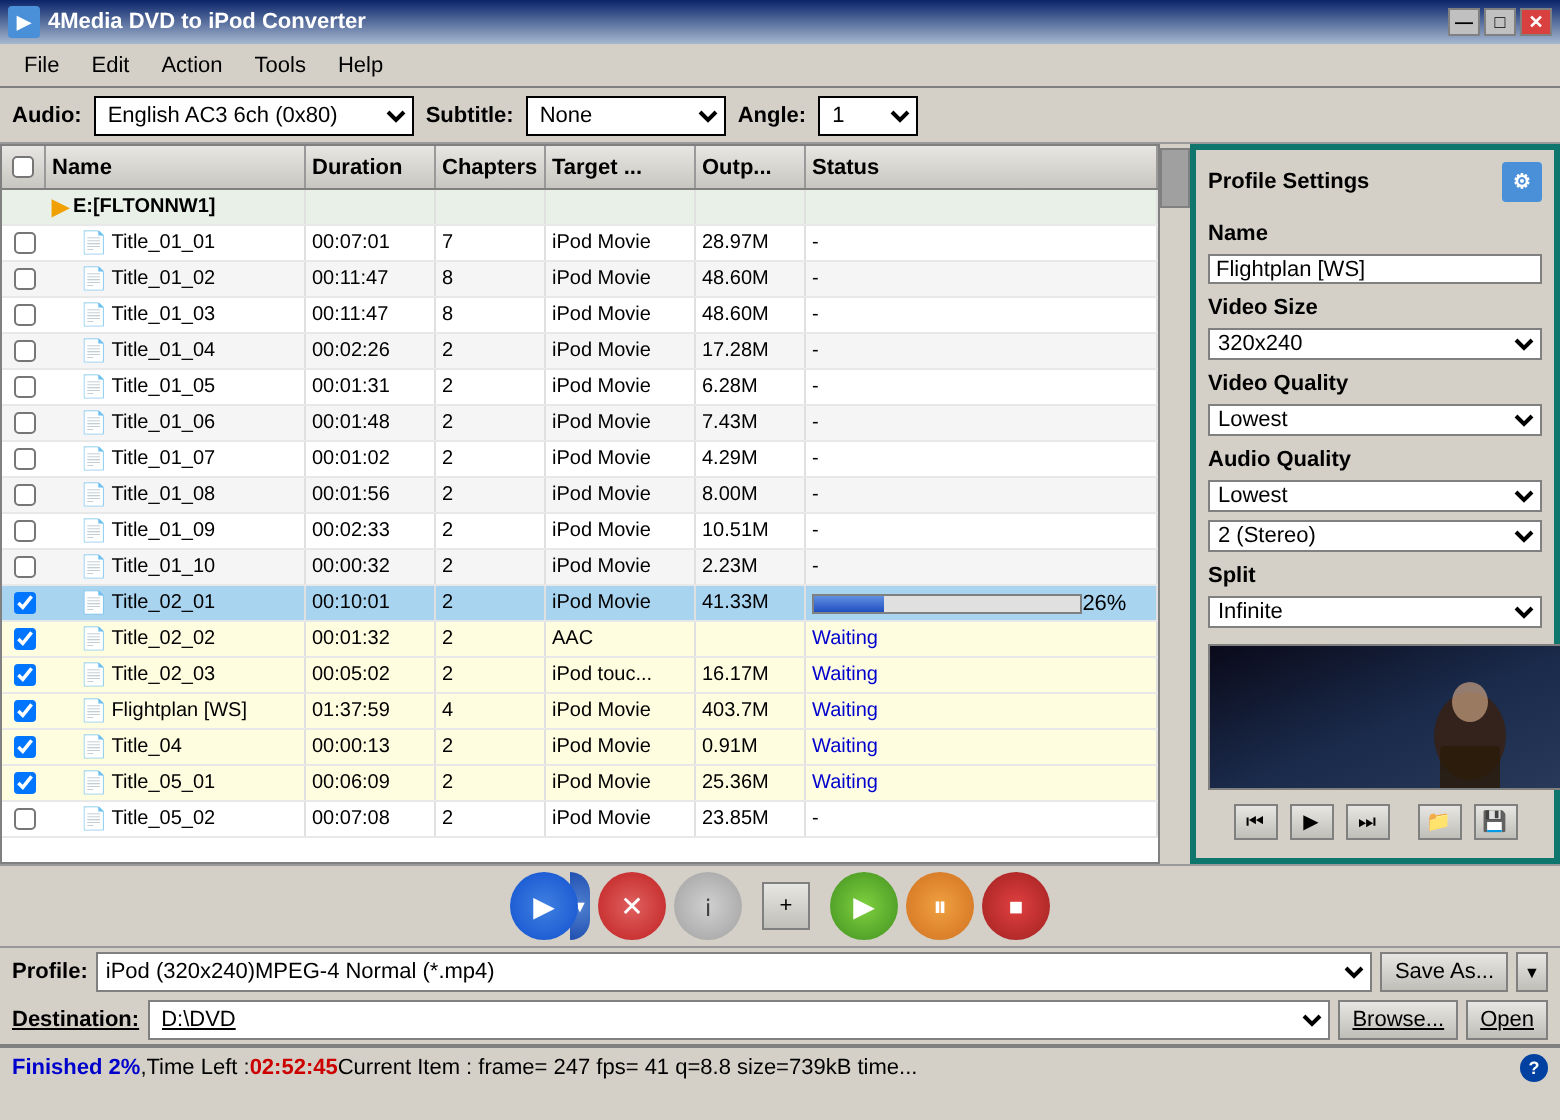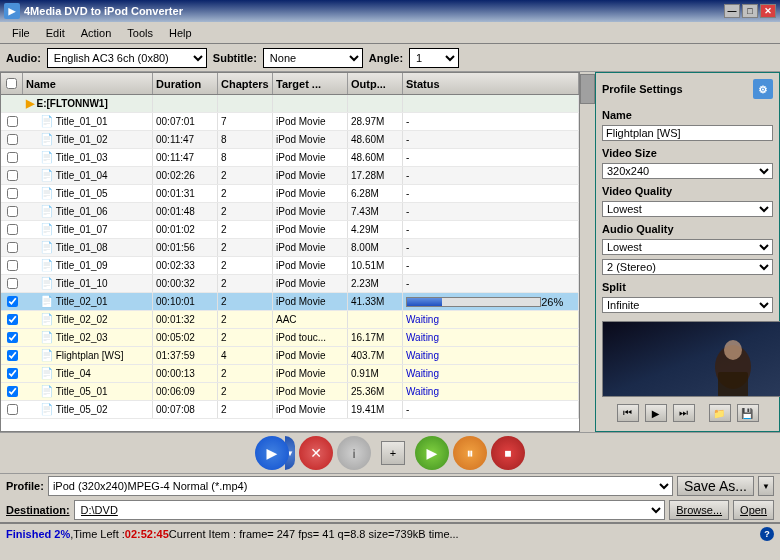--- a/index.html
+++ b/index.html
@@ -107,21 +107,21 @@
     .td-target { width: 75px; min-width: 75px; }
     .td-output { width: 55px; min-width: 55px; }
     .td-status { flex: 1; }
     .progress-bar-container { width: 100%; background: #e0e0e0; height: 10px; border: 1px solid #808080; }
     .progress-bar { height: 100%; background: linear-gradient(to bottom, #6090e0, #2050c0); }
 
     
     .right-panel {
       width: 185px;
       background: #d4d0c8;
-      border: 1px solid #0f766e;
+      border: 3px solid #0f766e;
       padding: 6px;
       display: flex;
       flex-direction: column;
       gap: 4px;
     }
     .right-panel-title { font-weight: bold; font-size: 12px; margin-bottom: 4px; display: flex; justify-content: space-between; align-items: center; }
     .settings-icon { width: 20px; height: 20px; background: #4a90d9; border-radius: 2px; display: flex; align-items: center; justify-content: center; color: white; font-size: 10px; }
     .settings-label { font-weight: bold; font-size: 11px; color: #000; margin-top: 2px; }
     .settings-input {
       width: 100%;
@@ -229,21 +229,21 @@
       border: 1px solid #808080;
       background: white;
       font-size: 11px;
     }
     .save-as-btn {
       height: 20px;
       background: linear-gradient(to bottom, #e8e6e2, #c0beb8);
       border: 1px solid #808080;
       padding: 0 6px;
       cursor: pointer;
-      font-size: 14px;
+      font-size: 11px;
     }
     .small-arrow-btn {
       width: 16px; height: 20px;
       background: linear-gradient(to bottom, #e8e6e2, #c0beb8);
       border: 1px solid #808080;
       display: flex; align-items: center; justify-content: center;
       cursor: pointer; font-size: 8px;
     }
 
     
@@ -547,21 +547,21 @@
           <div class="td-cell td-status" style="color: rgb(0, 0, 204);">Waiting</div>
         </div>
         <div class="tr">
           <div class="td-checkbox">
             <input type="checkbox" style="">
           </div>
           <div class="td-cell td-name"><span style="margin-left:14px;color:#4080c0; margin-right:2px; display:inline-block;">📄</span>Title_05_02</div>
           <div class="td-cell td-duration">00:07:08</div>
           <div class="td-cell td-chapters" style="text-align: center;">2</div>
           <div class="td-cell td-target">iPod Movie</div>
-          <div class="td-cell td-output">19.41M</div>
+          <div class="td-cell td-output">23.85M</div>
           <div class="td-cell td-status">-</div>
         </div>
       </div>
   </div>
 
   <div class="scrollbar-area">
     <div class="scrollbar-thumb"></div>
   </div>
 
   <div class="right-panel">

